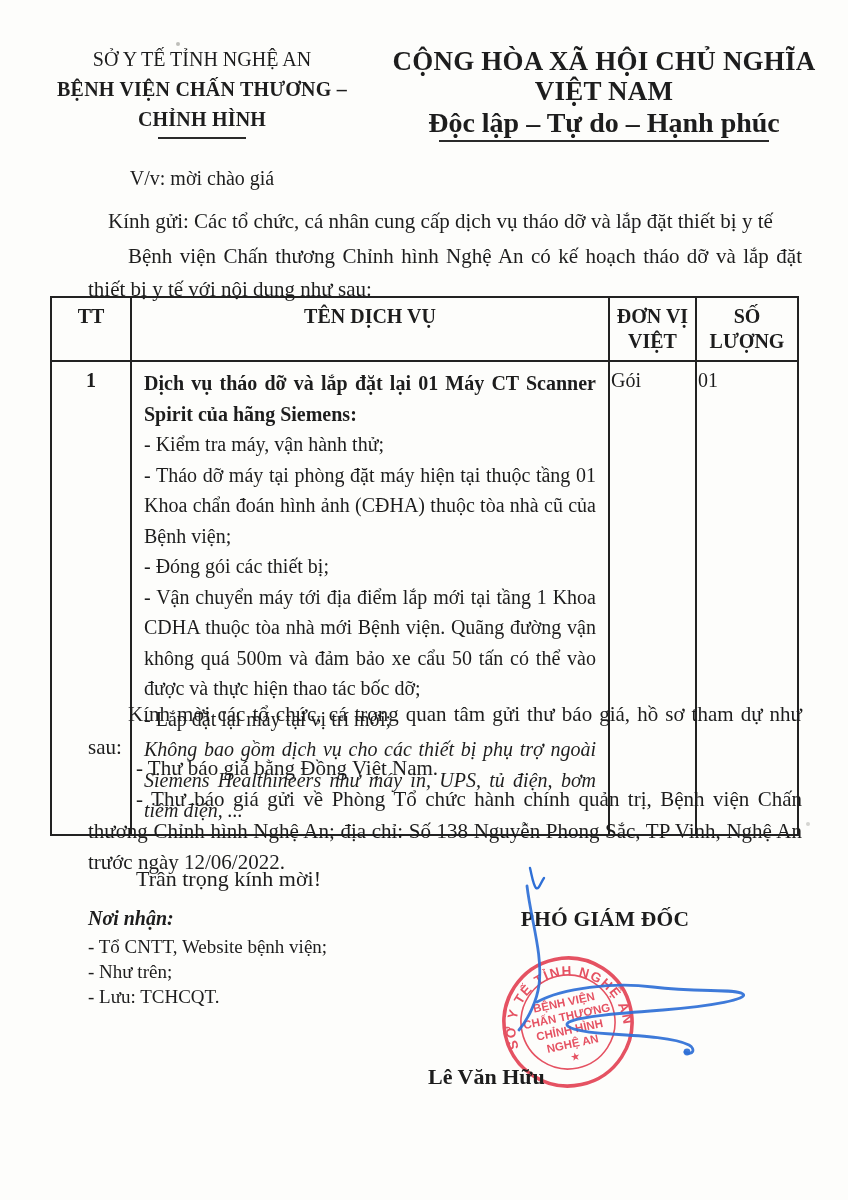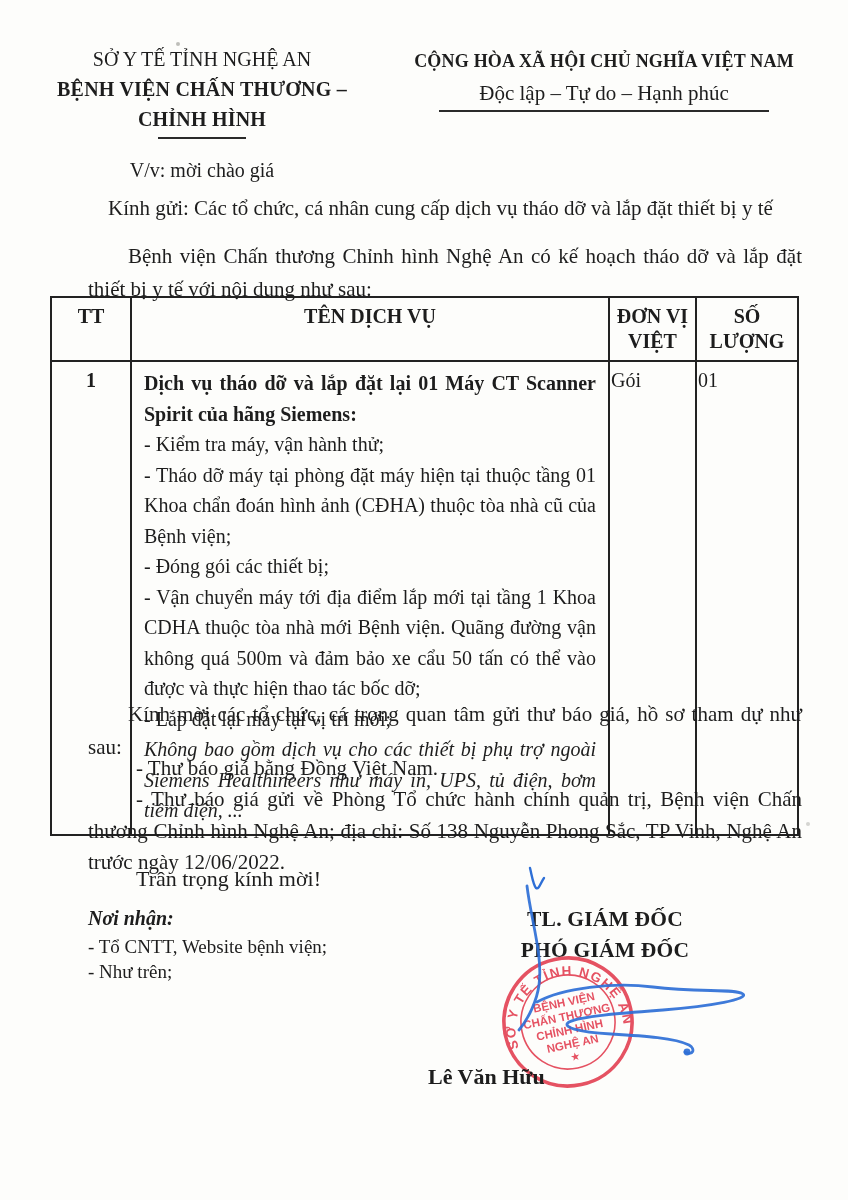--- a/index.html
+++ b/index.html
@@ -7,28 +7,28 @@
     width:848px;height:1200px;position:relative;overflow:hidden;
     background:#fdfdfb;
     font-family:"Liberation Serif","DejaVu Serif",serif;
     color:#1d1d1d;
   }
   .abs{position:absolute;}
   
   .hdr-left{top:44px;left:48px;width:308px;text-align:center;line-height:30px;font-size:20px;}
   .hdr-left .b{font-weight:bold;letter-spacing:.2px;}
   .hdr-rule{width:88px;height:2px;background:#2a2a2a;margin:3px auto 0 auto;}
-  .hdr-subject{margin-top:16px;font-size:20px;}
+  .hdr-subject{margin-top:24px;font-size:20px;}
   .hdr-right{top:46px;left:386px;width:436px;text-align:center;line-height:30px;}
-  .hdr-right .l1{font-weight:bold;font-size:18px;letter-spacing:.2px;}
-  .hdr-right .l2{font-weight:normal;font-size:21px;margin-top:2px;text-align:center;}
+  .hdr-right .l1{font-weight:bold;font-size:27px;letter-spacing:.2px;}
+  .hdr-right .l2{font-weight:bold;font-size:28px;margin-top:2px;text-align:center;}
   .hdr-rule2{width:330px;height:2px;background:#2a2a2a;margin:2px auto 0 auto;}
   .dateline{margin-top:22px;font-style:italic;font-size:21px;}
   
-  .salutation{top:196px;left:88px;width:714px;font-size:21px;padding-left:20px;}
+  .salutation{top:209px;left:88px;width:714px;font-size:21px;padding-left:20px;}
   .intro{top:240px;left:88px;width:714px;font-size:21px;line-height:33px;text-align:justify;text-indent:40px;}
   
   .doc-table{position:absolute;top:296px;left:50px;border-collapse:collapse;table-layout:fixed;width:747px;font-size:20px;}
   .doc-table th,.doc-table td{border:2px solid #222;vertical-align:top;}
   .doc-table th{font-weight:bold;text-align:center;padding:6px 4px;line-height:25px;font-size:20px;}
   .col-tt{width:80px;}  .col-svc{width:478px;} .col-unit{width:87px;} .col-qty{width:102px;}
   .cell-tt{text-align:center;font-weight:bold;padding-top:7px;}
   .cell-svc{padding:6px 12px 8px 12px;line-height:30.5px;height:308px;}
   .cell-svc .svc-title{font-weight:bold;text-align:justify;}
   .cell-svc .svc-item{text-align:justify;}
@@ -109,24 +109,24 @@
 <div class="abs closing">Trân trọng kính mời!</div>
 
 <svg class="abs closing-tick" viewBox="0 0 22 30">
   <path d="M4 4 C 6 12, 7 20, 10 24 C 13 26, 15 18, 18 14" fill="none" stroke="#2e6fd6" stroke-width="2.4" stroke-linecap="round"></path>
 </svg>
 
 <div class="abs recipients">
   <div class="r-title">Nơi nhận:</div>
   <div>- Tổ CNTT, Website bệnh viện;</div>
   <div>- Như trên;</div>
+  <div>- Lưu: TCHCQT.</div>
 </div>
 
 <div class="abs sig-titles">
-  <div>TL. GIÁM ĐỐC</div>
   <div>PHÓ GIÁM ĐỐC</div>
 </div>
 
 <svg class="abs stamp" viewBox="0 0 136 136">
   <defs>
     <path id="stamp-arc" d="M 15,86 A 54,54 0 1 1 121,86" fill="none"></path>
   </defs>
   <circle cx="68" cy="68" r="64" fill="none" stroke="#e23b4e" stroke-width="3.6"></circle>
   <circle cx="68" cy="68" r="47" fill="none" stroke="#e23b4e" stroke-width="1.6"></circle>
   <text font-size="13.5" font-weight="bold" fill="#e23b4e" letter-spacing="1.5" font-family="Liberation Sans, sans-serif">

